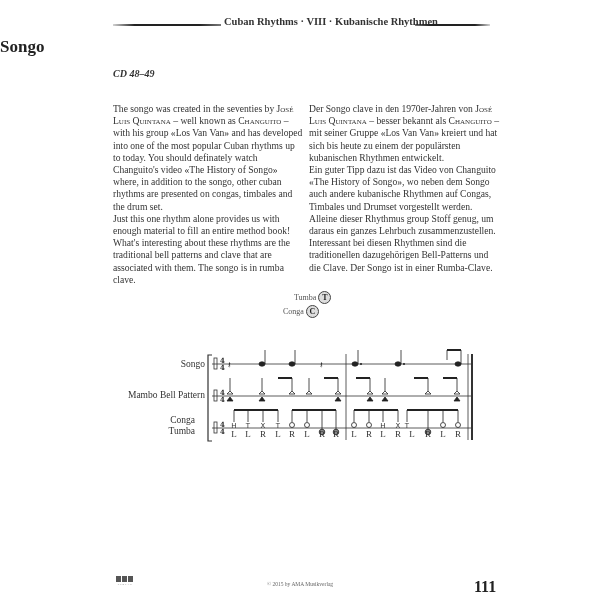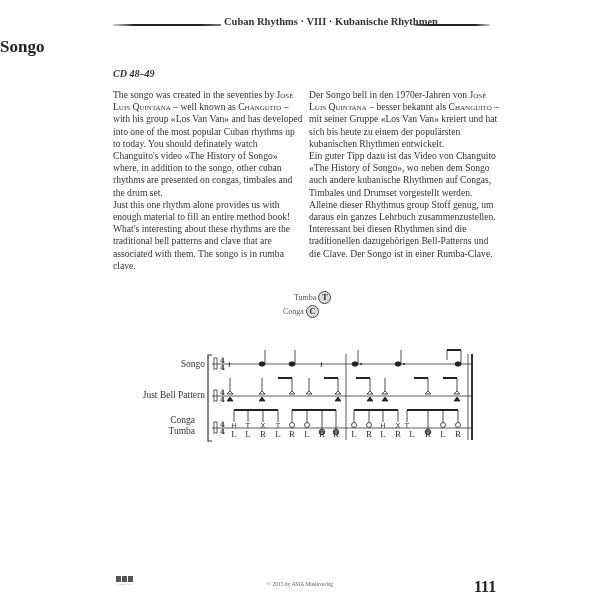--- a/index.html
+++ b/index.html
@@ -5,21 +5,21 @@
   html, body { margin:0; padding:0; }
   body { width:600px; height:600px; background:#ffffff; position:relative; overflow:hidden;
          font-family:"Liberation Serif","DejaVu Serif",serif; color:#222; }
   .abs { position:absolute; }
   .header-rule { position:absolute; top:24px; height:2px; background:#222; }
   .header-rule.left { left:113px; width:108px; background:linear-gradient(90deg, rgba(34,34,34,0.2), #222 20%, #222 80%, rgba(34,34,34,0.6)); }
   .header-rule.right { left:415px; width:75px; background:linear-gradient(90deg, rgba(34,34,34,0.6), #222 20%, #222 80%, rgba(34,34,34,0.2)); }
   .header-title { position:absolute; top:16px; left:224px; width:190px; text-align:center; font-size:10.5px; font-weight:bold; color:#333; white-space:nowrap; }
   .page-title { position:absolute; top:37px; left:0; width:540px; font-size:17px; font-weight:bold; color:#222; }
   .cd-ref { position:absolute; top:68px; left:113px; font-size:10px; font-style:italic; font-weight:bold; color:#333;text-align:center; }
-  .col { position:absolute; top:89px; width:190px; font-size:9.6px; line-height:12.2px; color:#333; }
+  .col { position:absolute; top:103px; width:190px; font-size:9.6px; line-height:12.2px; color:#333; }
   .col p { margin:0; }
   .col.en { left:113px; }
   .col.de { left:309px; }
   .sc { font-variant:small-caps; }
 
   .legend-row { position:absolute; font-size:8px; color:#555; display:flex; align-items:center; gap:2px; }
   .legend-circle { width:11px; height:11px; border-radius:50%; border:1px solid #444; background:#ddd; font-size:8px; font-weight:bold; display:flex; align-items:center; justify-content:center; color:#222; }
 
   .staff-label { position:absolute; font-size:9.5px; color:#333; text-align:right; line-height:11px; }
   .sticking { position:absolute; top:429px; font-size:9px; color:#333; width:10px; text-align:center; }
@@ -40,37 +40,37 @@
 
 <div class="page-title">Songo</div>
 <div class="cd-ref">CD 48–49</div>
 
 <div class="col en">
   <p><span>The songo was created in the seventies by </span><span class="sc">José Luis Quintana</span><span> – well known as </span><span class="sc">Changuito</span><span> – with his group «Los Van Van» and has developed into one of the most popular Cuban rhythms up to today. You should definately watch Changuito's video «The History of Songo» where, in addition to the songo, other cuban rhythms are presented on congas, timbales and the drum set.</span></p>
   <p>Just this one rhythm alone provides us with enough material to fill an entire method book! What's interesting about these rhythms are the traditional bell patterns and clave that are associated with them. The songo is in rumba clave.</p>
 </div>
 
 <div class="col de">
-  <p><span>Der Songo bell in den 1970er-Jahren von </span><span class="sc">José Luis Quintana</span><span> – besser bekannt als </span><span class="sc">Changuito</span><span> – mit seiner Gruppe «Los Van Van» kreiert und hat sich bis heute zu einem der populärsten kubanischen Rhythmen entwickelt.</span></p>
+  <p><span>Der Songo clave in den 1970er-Jahren von </span><span class="sc">José Luis Quintana</span><span> – besser bekannt als </span><span class="sc">Changuito</span><span> – mit seiner Gruppe «Los Van Van» kreiert und hat sich bis heute zu einem der populärsten kubanischen Rhythmen entwickelt.</span></p>
   <p>Ein guter Tipp dazu ist das Video von Changuito «The History of Songo», wo neben dem Songo auch andere kubanische Rhythmen auf Congas, Timbales und Drumset vorgestellt werden.</p>
   <p>Alleine dieser Rhythmus group Stoff genug, um daraus ein ganzes Lehrbuch zusammenzustellen.</p>
   <p>Interessant bei diesen Rhythmen sind die traditionellen dazugehörigen Bell-Patterns und die Clave. Der Songo ist in einer Rumba-Clave.</p>
 </div>
 
 <div class="legend-row" style="top:291px; left:294px;">
   <span>Tumba</span>
   <span class="legend-circle">T</span>
 </div>
 <div class="legend-row" style="top:305px; left:283px;">
   <span>Conga</span>
   <span class="legend-circle">C</span>
 </div>
 
 <div class="staff-label" style="top:359px; left:150px; width:55px;">Songo</div>
-<div class="staff-label" style="top:390px; left:110px; width:95px;">Just Bell Pattern</div>
+<div class="staff-label" style="top:390px; left:110px; width:95px;">Mambo Bell Pattern</div>
 <div class="staff-label" style="top:415px; left:150px; width:45px;">
   <div>Conga</div>
   <div>Tumba</div>
 </div>
 
 <svg class="abs" style="left:0; top:0;" width="600" height="600">
   <g stroke="#333" fill="none" stroke-width="0.8">
 
     <path d="M212 355 L208 355 L208 441 L212 441" stroke-width="1.2"></path>
 

